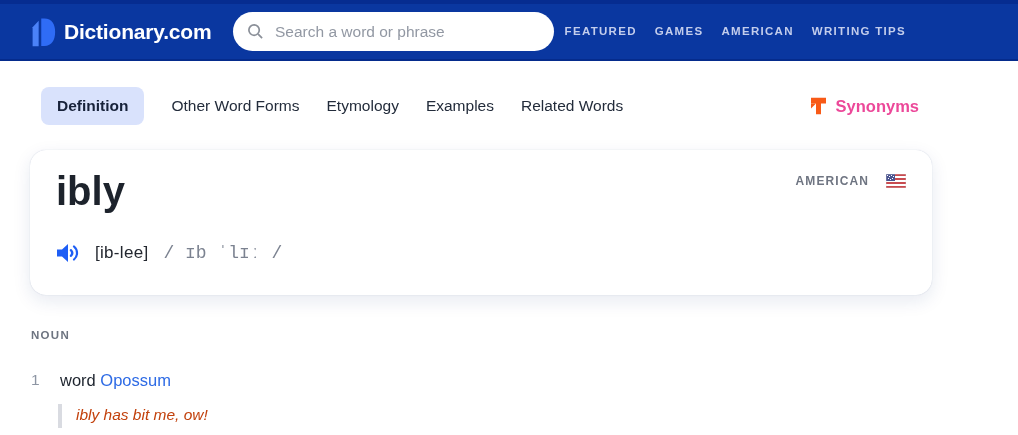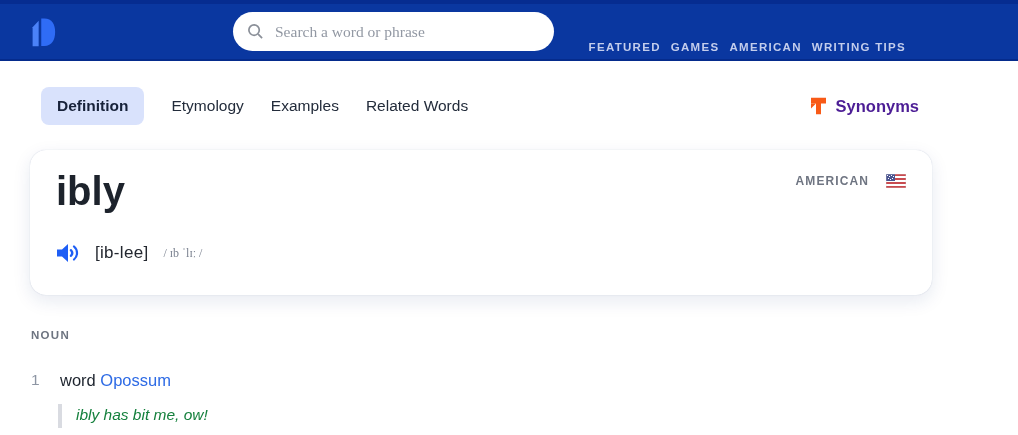--- a/index.html
+++ b/index.html
@@ -25,27 +25,27 @@
   .logo-text {
     color:#ffffff; font-size:21px; font-weight:700; letter-spacing:-0.2px;
   }
   .search-box {
     position:absolute; left:233px; top:8px; width:321px; height:39px;
     background:#ffffff; border-radius:20px;
     display:flex; align-items:center; padding-left:14px; gap:9px;
   }
   .search-box input {
     border:none; outline:none; background:transparent;
-    font-family:Liberation Serif, serif;
+    font-family:Liberation Sans, sans-serif;
     font-size:15.5px; color:#333a45; width:270px;
   }
   .search-box input::placeholder { color:#9298a3; }
   .nav-links {
-    position:absolute; right:112px; top:16px; height:54px;
-    display:flex; align-items:center; gap:10px;
+    position:absolute; right:112px; top:0; height:54px;
+    display:flex; align-items:center; gap:18px;
   }
   .nav-link {
     color:#c3cdec; font-size:11.5px; font-weight:700;
     letter-spacing:1.3px; cursor:pointer; white-space:nowrap;
   }
 
   
   .tab-bar {
     position:absolute; left:31px; top:86px; height:40px;
     display:flex; align-items:center; gap:27px;padding-left:10px;
@@ -55,21 +55,21 @@
     cursor:pointer; white-space:nowrap;
   }
   .tab.active {
     background:#d9e2fc; color:#17223a; font-weight:600;
     padding:10px 16px; border-radius:8px;
   }
   .synonyms {
     position:absolute; right:99px; top:86px; height:40px;
     display:flex; align-items:center; gap:8px; cursor:pointer;
   }
-  .synonyms-label { font-size:16.5px; font-weight:600; color:#4c1d95; }
+  .synonyms-label { font-size:16.5px; font-weight:600; color:#ec4899; }
 
   
   .word-card {
     position:absolute; left:30px; top:150px; width:902px; height:145px;
     background:#ffffff; border-radius:16px;
     box-shadow:0 0 1px rgba(21,48,113,0.25), 0 6px 18px rgba(21,48,113,0.10);
   }
   .region {
     position:absolute; top:24px; right:26px;
     display:flex; align-items:center; gap:17px;
@@ -81,53 +81,54 @@
     position:absolute; left:26px; top:18px;
     font-size:40px; font-weight:700; color:#1d232c; line-height:1.15;
   }
   .pron-row {
     position:absolute; left:26px; top:92px;
     display:flex; align-items:center; gap:15px;
   }
   .speaker-btn { cursor:pointer; display:flex; align-items:center; }
   .spelled { font-size:17px; color:#23272f; font-weight:500; letter-spacing:0.3px; }
   .ipa {
-    font-size:12px; color:#7b8290;
-    font-family:Liberation Serif, serif;
+    font-size:18px; color:#7b8290;
+    font-family:Liberation Mono, monospace;
   }
 
   
   .pos-label {
     position:absolute; left:31px; top:329px;
     font-size:11.5px; letter-spacing:1.3px; font-weight:700; color:#6d7480;
   }
   .entry {
     position:absolute; left:31px; top:371px;
     display:flex; font-size:16.5px;
   }
   .entry-num { width:29px; color:#8d95a3; font-size:15.5px; }
   .entry-def { color:#1d242e; }
   .entry-link { color:#2e6be5; cursor:pointer; text-decoration:none; }
   .example {
     position:absolute; left:58px; top:404px;
     border-left:4px solid #d9dbe1; padding:2px 0 4px 14px;
-    font-style:italic; font-size:15.5px; color:#15803d;
+    font-style:italic; font-size:15.5px; color:#c2410c;
   }
 </style>
 </head>
 <body>
 
 <div class="navbar">
   <div class="logo">
     <span style="display:flex;">
       <svg width="26" height="31" viewBox="0 0 30 34">
         <path d="M3 12 L10 4.5 L10 34 L3 34 Z" fill="#4b82f8"></path>
         <path d="M13 2 L16.5 2 C25.5 2 29 9 29 17.5 C29 26 25.5 33.6 16.5 33.6 L13 33.6 Z" fill="#2f6cf6"></path>
       </svg>
     </span>
+    <span class="logo-text">Dictionary.com</span>
   </div>
 
   <div class="search-box">
     <span style="display:flex;">
       <svg width="17" height="17" viewBox="0 0 18 18" fill="none" stroke="#8a8f98" stroke-width="1.8">
         <circle cx="7.5" cy="7.5" r="5.5"></circle>
         <line x1="11.8" y1="11.8" x2="16" y2="16"></line>
       </svg>
     </span>
     <input type="text" placeholder="Search a word or phrase" style="">
@@ -136,20 +137,21 @@
   <div class="nav-links">
     <span class="nav-link">FEATURED</span>
     <span class="nav-link">GAMES</span>
     <span class="nav-link">AMERICAN</span>
     <span class="nav-link">WRITING TIPS</span>
   </div>
 </div>
 
 <div class="tab-bar">
   <span class="tab active">Definition</span>
+  <span class="tab">Other Word Forms</span>
   <span class="tab">Etymology</span>
   <span class="tab">Examples</span>
   <span class="tab">Related Words</span>
 </div>
 
 <div class="synonyms">
   <span style="display:flex;">
     <svg width="19" height="20" viewBox="0 0 22 24">
       <path d="M2 2 H20 V9 H14 V22 H8 V9 H2 Z" fill="#f85a17"></path>
       <path d="M2 9 L8 9 L2 15 Z" fill="#f85a17"></path>

